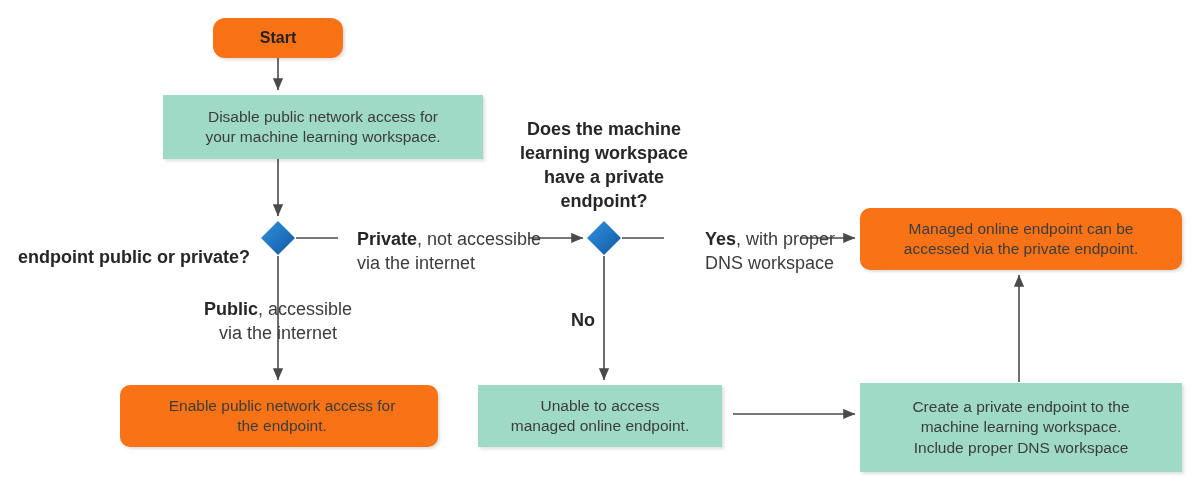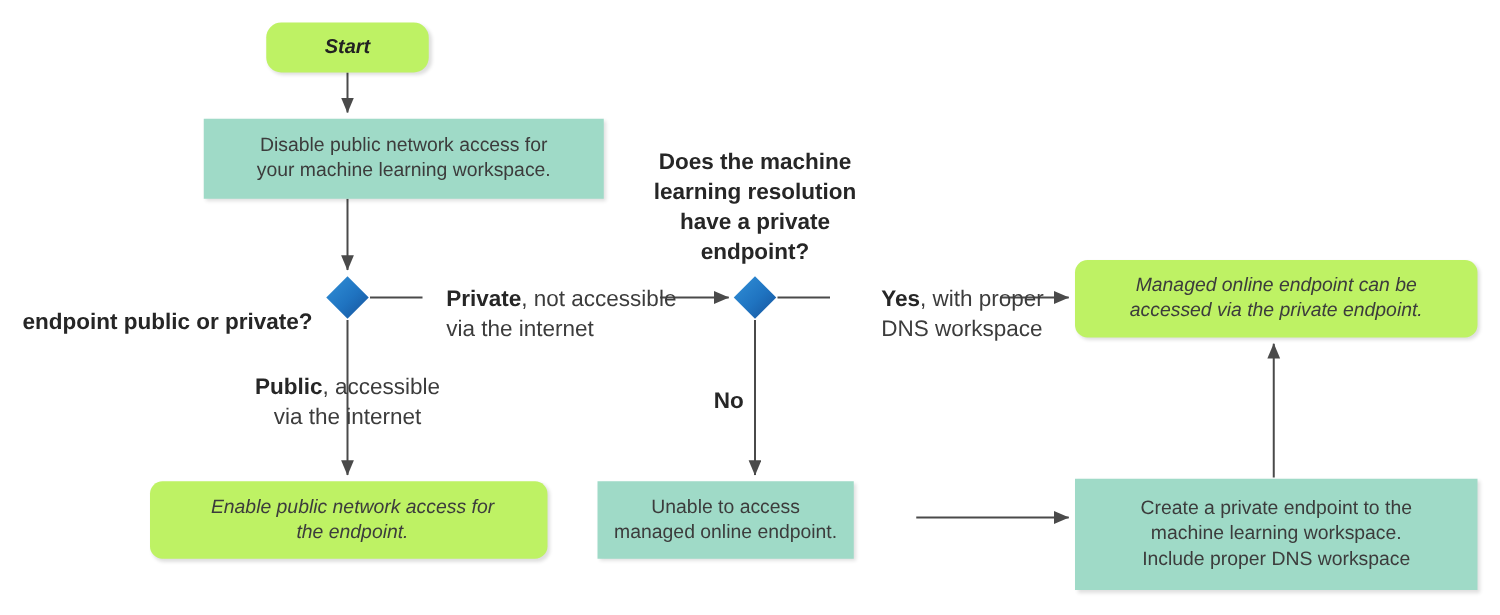--- a/index.html
+++ b/index.html
@@ -25,21 +25,21 @@
     display: flex;
     align-items: center;
     justify-content: center;
     text-align: center;
     line-height: 1.32;
     font-size: 15.5px;
     color: #3c3c3c;
     padding: 4px 10px;
     box-shadow: 2px 2px 3px rgba(0,0,0,0.13);
   }
-  .node.blue   { background: #bef264; font-style: italic; }
+  .node.blue   { background: #f97316; }
   .node.green  { background: #9fdac7; }
   .node.rounded{ border-radius: 10px; }
   .node.sharp  { border-radius: 0; }
   .node.startnode {
     font-weight: bold;
     color: #222222;
     font-size: 16px;
     border-radius: 12px;
   }
   .label {
@@ -114,21 +114,21 @@
     </span>
   </div>
 
   <div class="node blue rounded" style="left:120px; top:385px; width:318px; height:62px;padding-left:16px;">
     <span>
       <span>Enable public network access for</span><br>
       <span>the endpoint.</span>
     </span>
   </div>
 
-  <div class="node green sharp" style="left:478px; top:385px; width:205px; height:62px;">
+  <div class="node green sharp" style="left:478px; top:385px; width:244px; height:62px;">
     <span>
       <span>Unable to access</span><br>
       <span>managed online endpoint.</span>
     </span>
   </div>
 
   <div class="node green sharp" style="left:860px; top:383px; width:322px; height:89px;">
     <span>
       <span>Create a private endpoint to the</span><br>
       <span>machine learning workspace.</span><br>
@@ -155,21 +155,21 @@
     </svg>
   </div>
 
   <div class="label bold-head right" style="left:10px; top:222px; width:240px; text-align:right;">
     <br>
     <span>endpoint public or private?</span>
   </div>
 
   <div class="label bold-head center" style="left:504px; top:118px; width:200px; text-align:center;">
     <span>Does the machine</span><br>
-    <span>learning resolution</span><br>
+    <span>learning workspace</span><br>
     <span>have a private</span><br>
     <span>endpoint?</span>
   </div>
 
   <div class="label" style="left:357px; top:228px; width:190px; text-align:left;">
     <span><b>Private</b><span>, not accessible</span></span><br>
     <span>via the internet</span>
   </div>
 
   <div class="label center" style="left:178px; top:298px; width:200px; text-align:center;">

